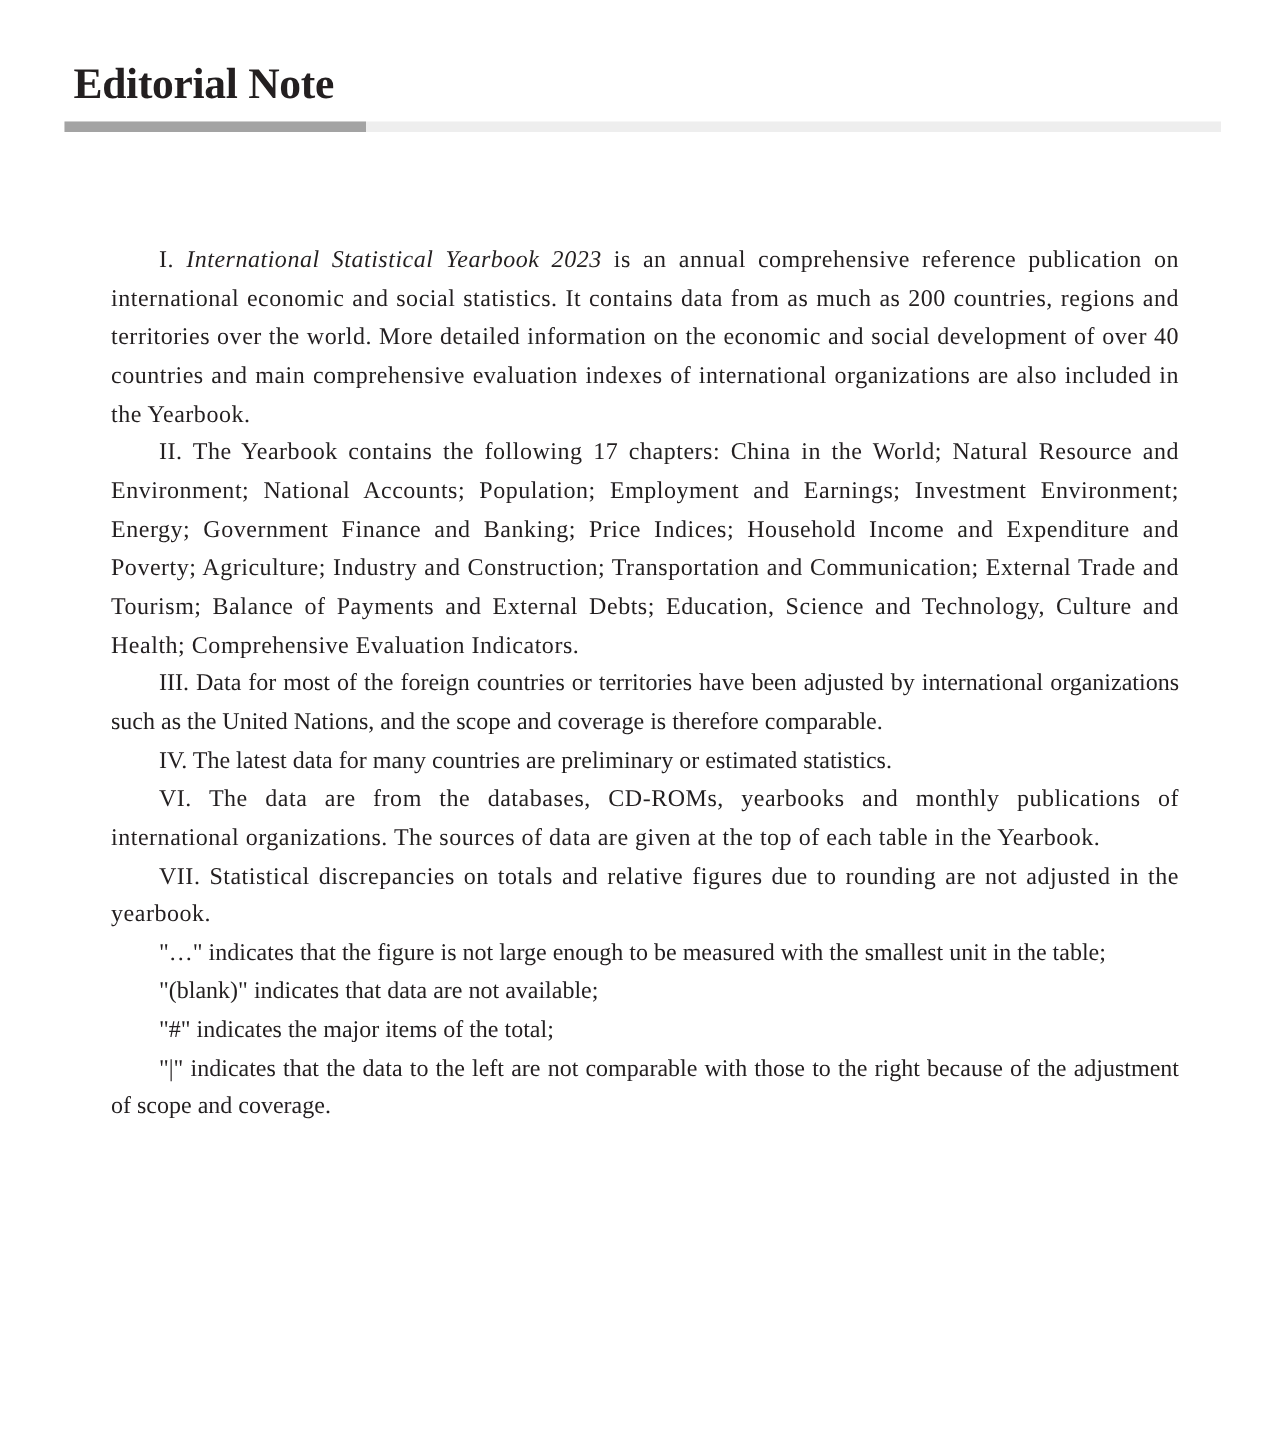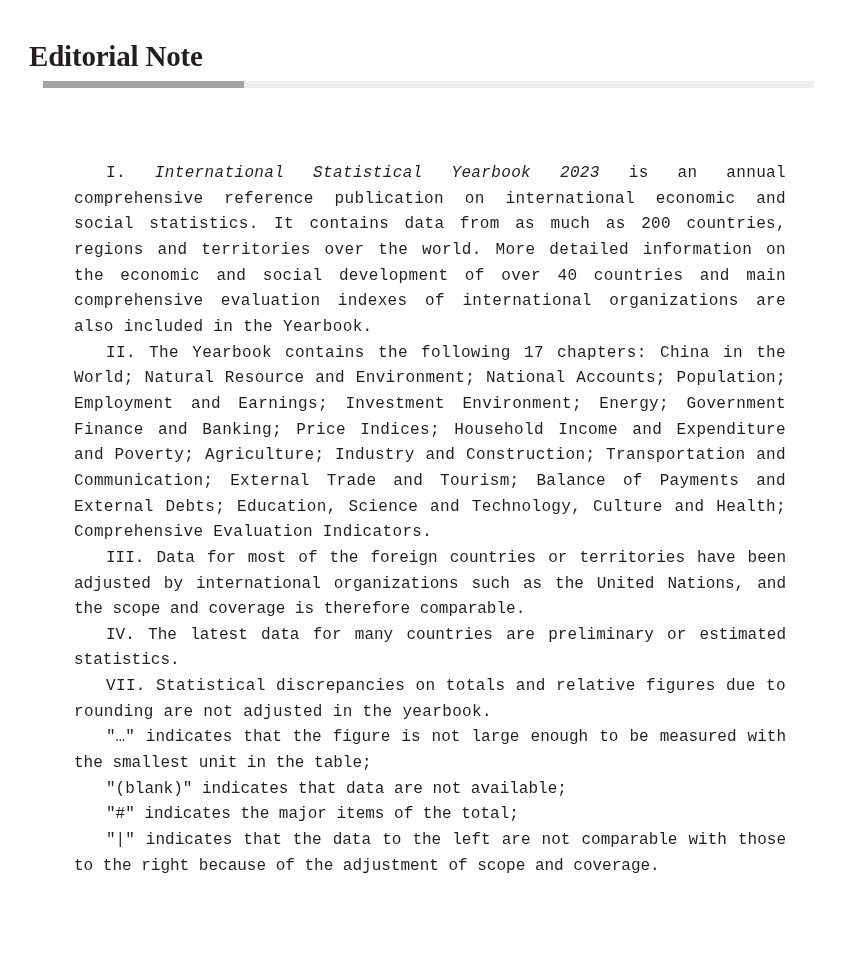--- a/index.html
+++ b/index.html
@@ -9,21 +9,21 @@
     }
     body {
       width: 850px;
       height: 965px;
       position: relative;
       overflow: hidden;
       color: #231f20;
     }
     .title {
       position: absolute;
-      left: 29px;
+      left: 49px;
       top: 36px;
       margin: 0;
       font-family: "Liberation Serif", "DejaVu Serif", serif;
       font-weight: bold;
       font-size: 29px;
       line-height: 40px;
       letter-spacing: -0.2px;
       color: #231f20;
     }
     .rule {
@@ -40,21 +40,21 @@
       top: 0;
       width: 201px;
       height: 7px;
       background: #a3a3a3;
     }
     .body-text {
       position: absolute;
       left: 74px;
       top: 161px;
       width: 712px;
-      font-family: Liberation Mono, monospace;
+      font-family: Liberation Serif, serif;
       font-size: 16px;
       line-height: 25.65px;
       color: #231f20;
     }
     .body-text p {
       margin: 0;
       text-indent: 32px;
       text-align: justify;
     }
     .body-text p.wide {
@@ -71,18 +71,19 @@
 
 <div class="rule">
   <div class="rule-accent"></div>
 </div>
 
 <div class="body-text">
   <p class="wide"><span>I. </span><em>International Statistical Yearbook 2023</em><span> is an annual comprehensive reference publication on international economic and social statistics. It contains data from as much as 200 countries, regions and territories over the world. More detailed information on the economic and social development of over 40 countries and main comprehensive evaluation indexes of international organizations are also included in the Yearbook.</span></p>
   <p class="wide">II. The Yearbook contains the following 17 chapters: China in the World; Natural Resource and Environment; National Accounts; Population; Employment and Earnings; Investment Environment; Energy; Government Finance and Banking; Price Indices; Household Income and Expenditure and Poverty; Agriculture; Industry and Construction; Transportation and Communication; External Trade and Tourism; Balance of Payments and External Debts; Education, Science and Technology, Culture and Health; Comprehensive Evaluation Indicators.</p>
   <p>III. Data for most of the foreign countries or territories have been adjusted by international organizations such as the United Nations, and the scope and coverage is therefore comparable.</p>
   <p>IV. The latest data for many countries are preliminary or estimated statistics.</p>
+  <p class="wide">VI. The data are from the databases, CD-ROMs, yearbooks and monthly publications of international organizations. The sources of data are given at the top of each table in the Yearbook.</p>
   <p class="wide">VII. Statistical discrepancies on totals and relative figures due to rounding are not adjusted in the yearbook.</p>
   <p>"…" indicates that the figure is not large enough to be measured with the smallest unit in the table;</p>
   <p>"(blank)" indicates that data are not available;</p>
   <p>"#" indicates the major items of the total;</p>
   <p>"|" indicates that the data to the left are not comparable with those to the right because of the adjustment of scope and coverage.</p>
 </div>
 
 </body></html>

